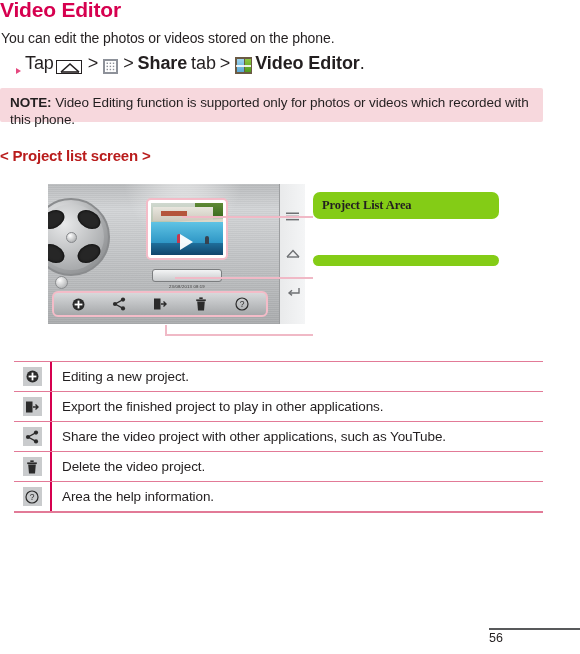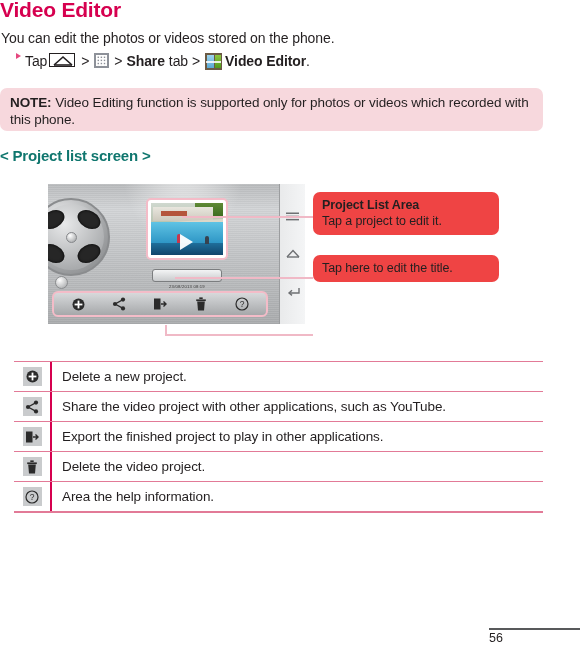--- a/index.html
+++ b/index.html
@@ -19,22 +19,22 @@
     color: #d6004f;
   }
 
   
   .intro {
     position: absolute; left: 1px; top: 30px;
     font-size: 14px; color: #231f20; letter-spacing: -0.1px;
   }
   .steps {
     position: absolute; left: 16px; top: 53px;
-    font-size: 14px; color: #231f20; letter-spacing: -0.1px;
-    display: flex; align-items: flex-start; white-space: nowrap;
+    font-size: 18px; color: #231f20; letter-spacing: -0.1px;
+    display: flex; align-items: flex-end; white-space: nowrap;
   }
   .bullet-tri {
     display: inline-block; width: 0; height: 0;
     border-left: 5px solid #e5487f;
     border-top: 3.5px solid transparent;
     border-bottom: 3.5px solid transparent;
     margin-right: 4px; position: relative; top: 0px;
   }
   .steps .sep { margin: 0 4px; color: #231f20; }
   .steps b { font-weight: bold; }
@@ -67,31 +67,31 @@
   }
   .ic-ve .sky  { position: absolute; left: 1px; top: 1px; width: 6.5px; height: 13px;
                  background: linear-gradient(#9ed4ee, #5aa9d4); }
   .ic-ve .fld  { position: absolute; left: 8.5px; top: 1px; width: 6.5px; height: 13px;
                  background: linear-gradient(#8ec73f, #4f9a1e); }
   .ic-ve .strip{ position: absolute; left: 0; top: 7px; width: 17px; height: 2px;
                  background: rgba(255,255,255,.85); }
 
   
   .note {
-    position: absolute; left: 0; top: 88px; width: 543px; height: 43px;
-    background: #f7d8dd; border-radius: 7px;
+    position: absolute; left: 0; top: 88px; width: 543px; height: 34px;
+    background: #f7d8dd; border-radius: 2px;
     padding: 6px 10px 8px 10px;
     font-size: 13.5px; color: #231f20; line-height: 17px; letter-spacing: -0.1px;
   }
   .note b { font-weight: bold; }
 
   
   .seclabel {
     position: absolute; left: 0; top: 147px;
-    font-size: 15px; font-weight: bold; color: #0f766e; letter-spacing: -0.2px;
+    font-size: 15px; font-weight: bold; color: #b91c1c; letter-spacing: -0.2px;
   }
 
   
   .shot {
     position: absolute; left: 48px; top: 184px; width: 257px; height: 140px;
     background: linear-gradient(180deg,#b9bbbd 0%, #d2d4d6 18%, #c3c5c7 48%, #a9abad 100%);
     overflow: hidden;
   }
   .shot .lightbeam {
     position: absolute; left: 70px; top: -40px; width: 130px; height: 110px;
@@ -197,22 +197,22 @@
     position: absolute; right: 0; top: 0; width: 26px; height: 100%;
     background: linear-gradient(90deg,#e9eaeb,#f4f5f6);
     border-left: 1px solid #9b9d9f;
     display: flex; flex-direction: column; align-items: center;
     justify-content: space-around; padding: 14px 0;
   }
   .navstrip .n { width: 16px; height: 14px; display: flex; align-items: center; justify-content: center; }
 
   
   .callout {
-    position: absolute; background: #ef4444; border-radius: 7px;
-    padding: 5px 19px 6px 9px; color: #231f20;
+    position: absolute; background: #84cc16; border-radius: 7px;
+    padding: 5px 19px 6px 9px; color: #231f20; font-family: Liberation Serif, serif;
   }
   .callout .t1 { font-size: 12.5px; font-weight: bold; line-height: 16px; letter-spacing: -0.1px; }
   .callout .t2 { font-size: 12.5px; line-height: 16px; letter-spacing: -0.1px; }
   #co-list    { left: 313px; top: 192px; width: 186px; }
   #co-title   { left: 313px; top: 255px; width: 186px; }
   #co-buttons { left: 313px; top: 320px; width: 186px; padding-bottom: 6px; }
   .leader { position: absolute; background: #f0b9c6; height: 2px; }
   #ld-list    { left: 182px; top: 216px; width: 131px; }
   #ld-title   { left: 175px; top: 277px; width: 138px; }
   #ld-buttons-v { left: 165px; top: 325px; width: 2px; height: 10px; background: #f0b9c6; position:absolute; }
@@ -379,70 +379,68 @@
     </div>
   </div>
 
   <div class="leader" id="ld-list"></div>
   <div class="leader" id="ld-title"></div>
   <div id="ld-buttons-v"></div>
   <div class="leader" id="ld-buttons-h"></div>
 
   <div class="callout" id="co-list">
     <div class="t1">Project List Area</div>
-    <div class="t2">Tap a project to edit it.</div>
   </div>
   <div class="callout" id="co-title">
-    <div class="t2">Tap here to edit the title.</div>
   </div>
 
   <div class="tbl">
 
     <div class="trow">
       <div class="tcell-ic">
         <span class="icbox">
           <svg width="13" height="13" viewBox="0 0 13 13">
             <circle cx="6.5" cy="6.5" r="6" fill="#2b2b2b"></circle>
             <rect x="5.6" y="2.6" width="1.8" height="7.8" fill="#fff"></rect>
             <rect x="2.6" y="5.6" width="7.8" height="1.8" fill="#fff"></rect>
           </svg>
         </span>
       </div>
-      <div class="tcell-tx">Delete a new project.</div>
+      <div class="tcell-tx">Editing a new project.</div>
+    </div>
+
+    <div class="trow">
+      <div class="tcell-ic">
+        <span class="icbox">
+          <svg width="14" height="14" viewBox="0 0 14 14">
+            <rect x="1" y="1.5" width="6.5" height="11" fill="#2b2b2b"></rect>
+            <path d="M8 7 L13 7 M10.5 4.5 L13 7 L10.5 9.5" stroke="#2b2b2b" stroke-width="1.4" fill="none"></path>
+          </svg>
+        </span>
+      </div>
+      <div class="tcell-tx">Export the finished project to play in other applications.</div>
     </div>
 
     <div class="trow">
       <div class="tcell-ic">
         <span class="icbox">
           <svg width="14" height="14" viewBox="0 0 14 14">
             <circle cx="11" cy="2.6" r="2.1" fill="#2b2b2b"></circle>
             <circle cx="3" cy="7" r="2.1" fill="#2b2b2b"></circle>
             <circle cx="11" cy="11.4" r="2.1" fill="#2b2b2b"></circle>
             <path d="M3 7 L11 2.6 M3 7 L11 11.4" stroke="#2b2b2b" stroke-width="1.3" fill="none"></path>
           </svg>
         </span>
       </div>
       <div class="tcell-tx">Share the video project with other applications, such as YouTube.</div>
     </div>
 
     <div class="trow">
       <div class="tcell-ic">
         <span class="icbox">
-          <svg width="14" height="14" viewBox="0 0 14 14">
-            <rect x="1" y="1.5" width="6.5" height="11" fill="#2b2b2b"></rect>
-            <path d="M8 7 L13 7 M10.5 4.5 L13 7 L10.5 9.5" stroke="#2b2b2b" stroke-width="1.4" fill="none"></path>
-          </svg>
-        </span>
-      </div>
-      <div class="tcell-tx">Export the finished project to play in other applications.</div>
-    </div>
-
-    <div class="trow">
-      <div class="tcell-ic">
-        <span class="icbox">
           <svg width="12" height="14" viewBox="0 0 12 14">
             <rect x="4.3" y="0.4" width="3.4" height="1.6" fill="#2b2b2b"></rect>
             <rect x="1.2" y="2.4" width="9.6" height="1.7" fill="#2b2b2b"></rect>
             <path d="M2.2 4.6 L9.8 4.6 L9 13.4 L3 13.4 Z" fill="#2b2b2b"></path>
           </svg>
         </span>
       </div>
       <div class="tcell-tx">Delete the video project.</div>
     </div>
 

